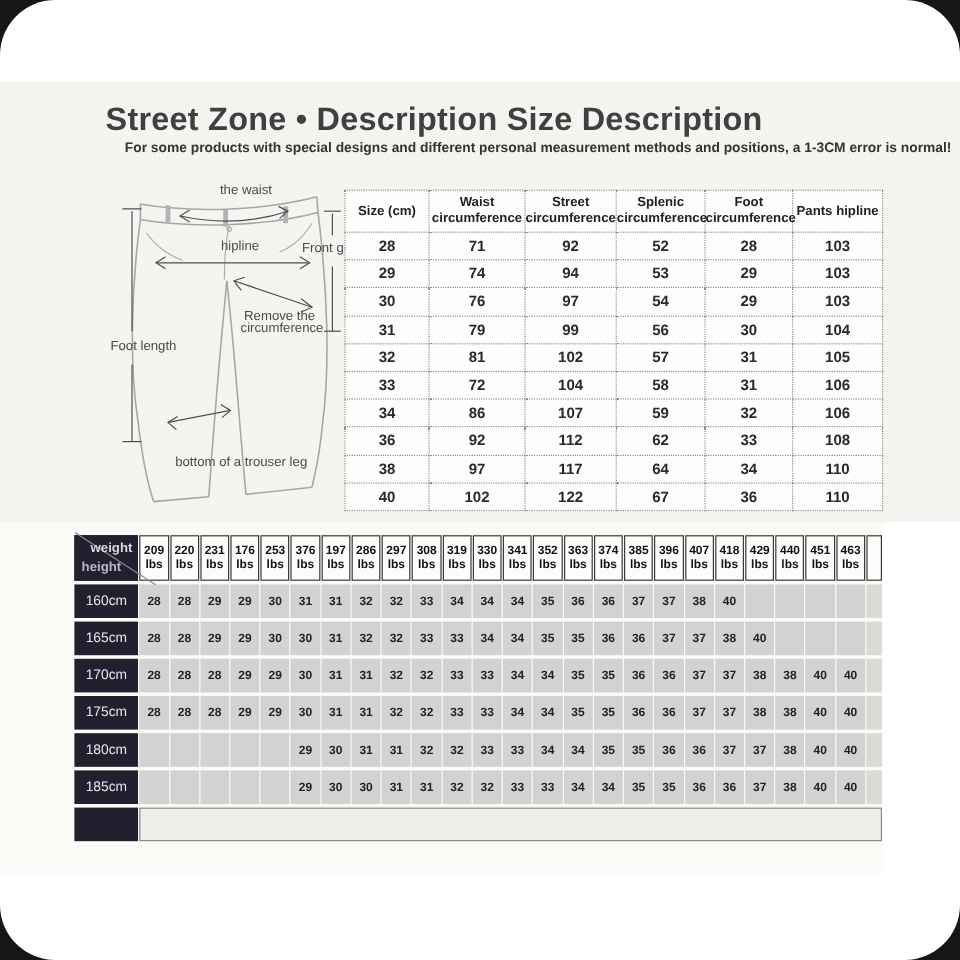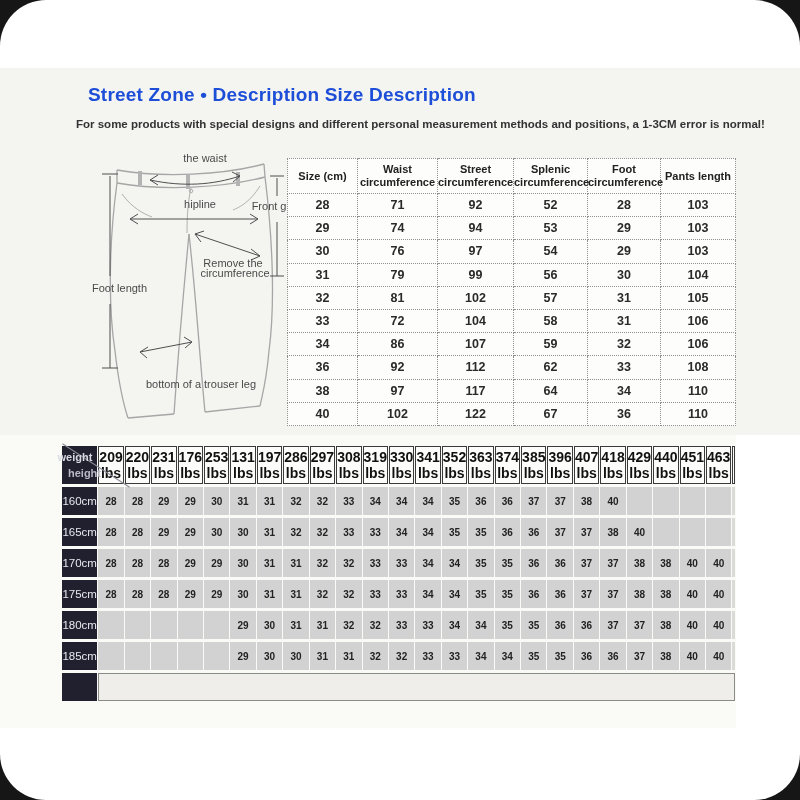--- a/index.html
+++ b/index.html
@@ -1,35 +1,35 @@
 <!DOCTYPE html>
 <html><head>
 <meta charset="utf-8">
 <style>
   html,body{margin:0;padding:0;background:#161616;font-family:"Liberation Sans",sans-serif;}
   .canvas{position:relative;width:800px;height:800px;background:#ffffff;border-radius:46px;overflow:hidden;}
   .top-panel{position:absolute;left:0;top:68px;width:800px;height:367px;background:#f4f4f1;}
   .matrix-panel{position:absolute;left:0;top:435px;width:736px;height:293px;background:#fafaf7;}
-  .title{position:absolute;left:88px;top:16px;margin:0;font-size:19px;font-weight:bold;color:#1d4ed8;letter-spacing:.2px;}
-  .subtitle{position:absolute;left:76px;top:50px;margin:0;font-size:11.5px;font-weight:bold;color:#333;}
+  .title{position:absolute;left:88px;top:16px;margin:0;font-size:27px;font-weight:bold;color:#404040;letter-spacing:.2px;}
+  .subtitle{position:absolute;left:104px;top:50px;margin:0;font-size:11.5px;font-weight:bold;color:#333;}
   
   .diagram{position:absolute;left:88px;top:78px;width:210px;height:288px;overflow:visible;}
   .diagram text{fill:#4a4a4a;font-size:11px;font-family:"Liberation Sans",sans-serif;}
   .sketch{stroke:#a6a6a6;stroke-width:1.3;fill:none;}
   .sketch-thin{stroke:#b0b0b0;stroke-width:1;fill:none;}
   .measure{stroke:#4f4f4f;stroke-width:1;fill:none;}
   
   .size-table{position:absolute;left:287px;top:90px;width:448px;border-collapse:collapse;background:#fdfdfc;table-layout:fixed;}
   .size-table th,.size-table td{border:1px dotted #8f8f8f;text-align:center;vertical-align:middle;padding:0;}
   .size-table thead th{height:34px;font-size:11px;font-weight:bold;color:#222;white-space:pre-line;line-height:1.15;}
   .size-table tbody td{height:22.2px;font-size:12.5px;font-weight:bold;color:#2a2a2a;}
   
   .matrix{position:absolute;left:61px;top:8px;border-collapse:separate;border-spacing:1px 3px;table-layout:fixed;}
   .matrix th,.matrix td{padding:0;text-align:center;vertical-align:middle;}
-  .matrix .w{width:26px;background:#fcfcfa;border:1px solid #3a3a3a;font-size:14px;font-weight:bold;line-height:1.15;color:#111;height:36px;white-space:pre-line;}
+  .matrix .w{width:26px;background:#fcfcfa;border:1px solid #3a3a3a;font-size:10px;font-weight:bold;line-height:1.15;color:#111;height:36px;white-space:pre-line;}
   .matrix .corner{width:64px;background:#20202f;position:relative;border:1px solid #20202f;}
   .corner-weight{position:absolute;right:4px;top:4px;color:#d9d9e2;font-size:11px;}
   .corner-height{position:absolute;left:5px;bottom:4px;color:#b9b9c6;font-size:11px;margin-top:48px;}
   .corner-diag{position:absolute;left:-7px;top:18px;width:80px;border-top:1px solid #8a8a96;transform:rotate(33deg);}
   .matrix .hlabel{background:#20202f;color:#e8e8ee;font-size:11.5px;font-weight:normal;height:28px;text-align:center;}
   .matrix td.v{background:#d2d2d2;font-size:10px;font-weight:bold;color:#222;height:28px;}
   .matrix td.tail{background:#dadad7;width:18px;}
   .matrix th.tailh{width:18px;background:#fcfcfa;border:1px solid #3a3a3a;}
   .matrix td.strip{background:#efeeea;border:1px solid #8a8a88;height:26px;}
 </style>
@@ -119,21 +119,21 @@
         <tr>
             <th>Size (cm)</th>
             <th>Waist
 circumference</th>
             <th>Street
 circumference</th>
             <th>Splenic
 circumference</th>
             <th>Foot
 circumference</th>
-            <th>Pants length</th>
+            <th>Pants hipline</th>
           </tr>
       </thead>
       <tbody>
           <tr>
             <td>28</td>
             <td>71</td>
             <td>92</td>
             <td>52</td>
             <td>28</td>
             <td>103</td>
@@ -226,21 +226,21 @@
         <th class="w">209
 lbs</th>
             <th class="w">220
 lbs</th>
             <th class="w">231
 lbs</th>
             <th class="w">176
 lbs</th>
             <th class="w">253
 lbs</th>
-            <th class="w">131
+            <th class="w">376
 lbs</th>
             <th class="w">197
 lbs</th>
             <th class="w">286
 lbs</th>
             <th class="w">297
 lbs</th>
             <th class="w">308
 lbs</th>
             <th class="w">319

